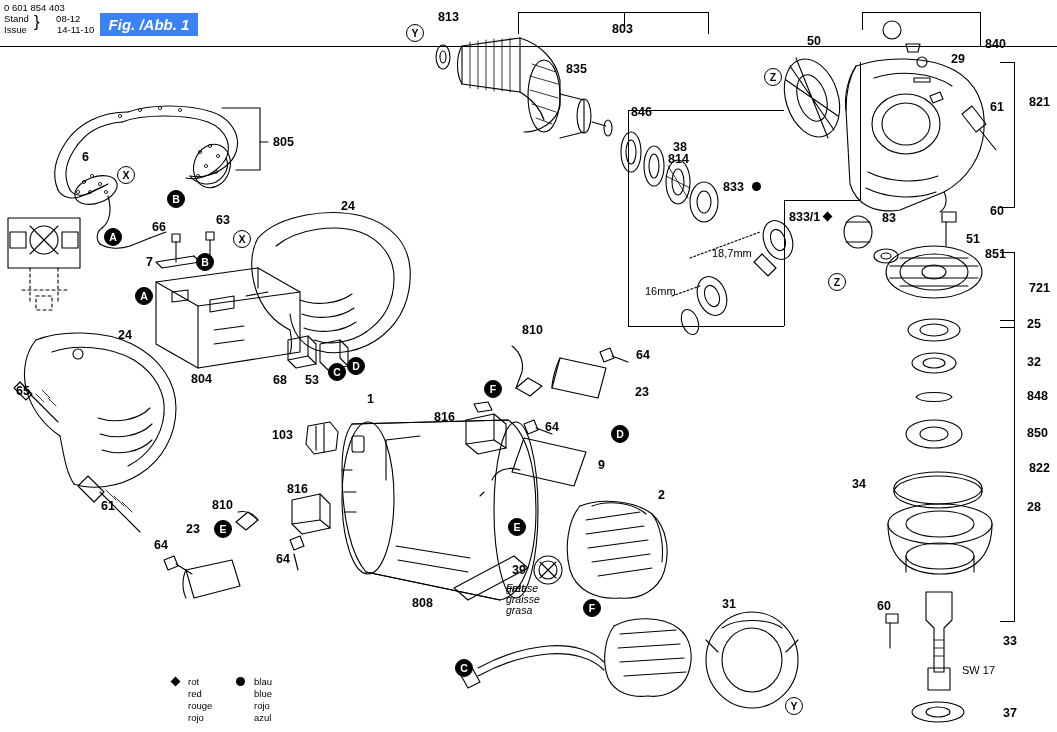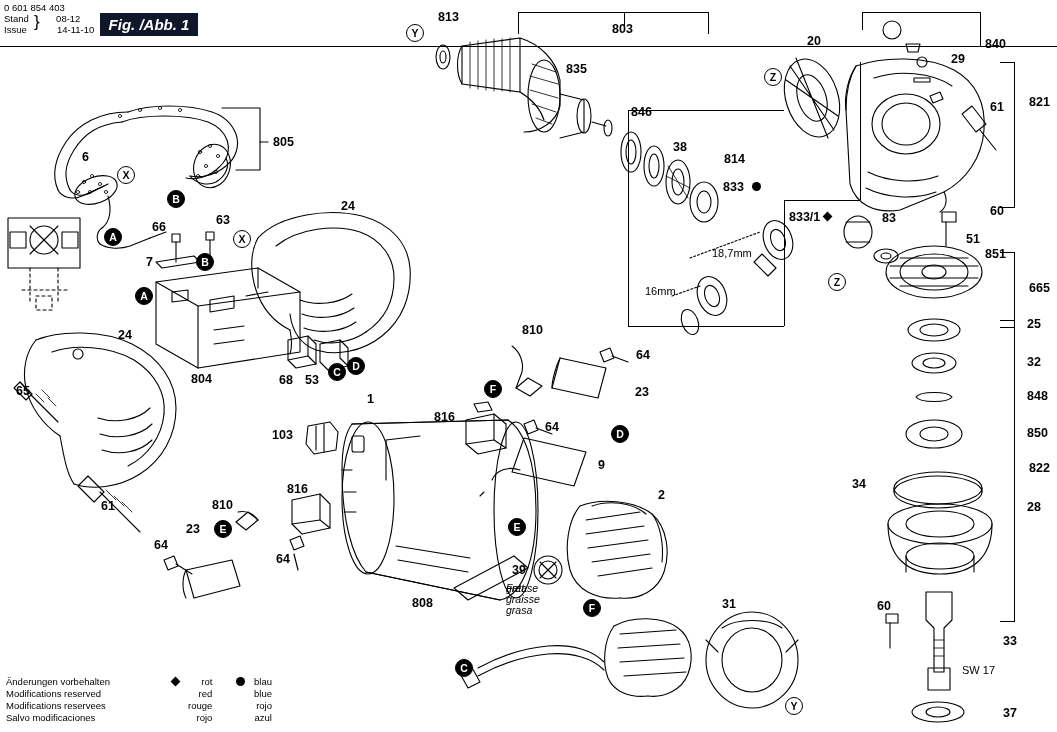--- a/index.html
+++ b/index.html
@@ -7,27 +7,27 @@
        font-family:"Liberation Sans", sans-serif;color:#000;}
   .page{position:absolute;left:0;top:0;width:945px;height:732px;}
 
   
   .hdr{position:absolute;left:0;top:0;width:1057px;height:46px;}
   .hdr-line{position:absolute;left:0;top:46px;width:1057px;height:1px;background:#000;}
   .hdr-text{position:absolute;left:4px;top:2px;font-size:9.5px;line-height:11px;}
   .hdr-text div{white-space:nowrap;}
   .brace{position:absolute;left:34px;top:13px;font-size:17px;line-height:17px;}
   .figbox{position:absolute;left:100px;top:13px;width:98px;height:23px;
-          background:#0f172a;color:#fff;font-style:italic;font-weight:bold;
+          background:#3b82f6;color:#fff;font-style:italic;font-weight:bold;
           font-size:15px;display:flex;align-items:center;justify-content:center;}
 
   
   .footer{position:absolute;left:6px;top:676px;font-size:9.5px;line-height:12px;}
   .legend{position:absolute;left:172px;top:676px;font-size:9.5px;line-height:12px;}
-  .legend .col{position:absolute;text-align:right;}
+  .legend .col{position:absolute;}
   .legend .c2{left:16px;top:0;}
   .legend .c4{left:82px;top:0;}
   .diamond{position:absolute;left:0;top:2px;width:7px;height:7px;background:#000;
            transform:rotate(45deg);}
   .circ{position:absolute;left:64px;top:1px;width:9px;height:9px;border-radius:50%;background:#000;}
 
   
   .lbl{position:absolute;font-size:12.5px;font-weight:bold;white-space:nowrap;}
   .lbl.sm{font-size:11px;font-weight:normal;}
   .lbl.it{font-style:italic;font-weight:normal;font-size:10.5px;line-height:11px;}
@@ -399,47 +399,47 @@
     <div class="ln lnv" style="left:628px;top:110px;height:216px;"></div>
     <div class="ln lnh" style="left:628px;top:326px;width:156px;"></div>
     <div class="ln lnv" style="left:784px;top:200px;height:126px;"></div>
     <div class="ln lnh" style="left:784px;top:200px;width:76px;"></div>
     <div class="ln lnv" style="left:860px;top:62px;height:138px;"></div>
   </div>
 
   <div>
     <div class="lbl" style="left:438px;top:10px">813</div>
     <div class="lbl" style="left:612px;top:22px">803</div>
-    <div class="lbl" style="left:807px;top:34px">20</div>
+    <div class="lbl" style="left:807px;top:34px">50</div>
     <div class="lbl" style="left:951px;top:52px">29</div>
     <div class="lbl" style="left:985px;top:37px">840</div>
     <div class="lbl" style="left:566px;top:62px">835</div>
     <div class="lbl" style="left:1029px;top:95px">821</div>
     <div class="lbl" style="left:990px;top:100px">61</div>
     <div class="lbl" style="left:631px;top:105px">846</div>
     <div class="lbl" style="left:273px;top:135px">805</div>
     <div class="lbl" style="left:82px;top:150px">6</div>
     <div class="lbl" style="left:673px;top:140px">38</div>
-    <div class="lbl" style="left:724px;top:152px">814</div>
+    <div class="lbl" style="left:668px;top:152px">814</div>
     <div class="lbl" style="left:723px;top:180px">833</div>
     <div class="mk-star" style="left:752px;top:182px"></div>
     <div class="lbl" style="left:789px;top:210px">833/1</div>
     <div class="mk-dia" style="left:824px;top:213px"></div>
     <div class="lbl" style="left:990px;top:204px">60</div>
     <div class="lbl" style="left:882px;top:211px">83</div>
     <div class="lbl" style="left:966px;top:232px">51</div>
     <div class="lbl" style="left:985px;top:247px">851</div>
     <div class="lbl" style="left:341px;top:199px">24</div>
     <div class="lbl" style="left:152px;top:220px">66</div>
     <div class="lbl" style="left:216px;top:213px">63</div>
     <div class="lbl" style="left:146px;top:255px">7</div>
-    <div class="lbl" style="left:1029px;top:281px">665</div>
+    <div class="lbl" style="left:1029px;top:281px">721</div>
     <div class="lbl" style="left:118px;top:328px">24</div>
     <div class="lbl" style="left:191px;top:372px">804</div>
-    <div class="lbl" style="left:279px;top:373px">68</div>
+    <div class="lbl" style="left:273px;top:373px">68</div>
     <div class="lbl" style="left:305px;top:373px">53</div>
     <div class="lbl" style="left:1027px;top:317px">25</div>
     <div class="lbl" style="left:1027px;top:355px">32</div>
     <div class="lbl" style="left:1027px;top:389px">848</div>
     <div class="lbl" style="left:522px;top:323px">810</div>
     <div class="lbl" style="left:636px;top:348px">64</div>
     <div class="lbl" style="left:635px;top:385px">23</div>
     <div class="lbl" style="left:1027px;top:426px">850</div>
     <div class="lbl" style="left:16px;top:384px">65</div>
     <div class="lbl" style="left:272px;top:428px">103</div>
@@ -490,26 +490,20 @@
   <div class="lbl sm" style="left:645px;top:285px">16mm</div>
   <div class="lbl sm" style="left:962px;top:664px">SW 17</div>
 
   <div style="position:absolute;left:506px;top:583px;width:60px;">
     <div class="lbl it">Fett</div>
     <div class="lbl it" style="position:static">grease</div>
     <div class="lbl it" style="position:static">graisse</div>
     <div class="lbl it" style="position:static">grasa</div>
   </div>
 
-  <div class="footer">
-    <div>Änderungen vorbehalten</div>
-    <div>Modifications reserved</div>
-    <div>Modifications reservees</div>
-    <div>Salvo modificaciones</div>
-  </div>
 
   <div class="legend">
     <div class="diamond"></div>
     <div class="circ"></div>
     <div class="col c2">
       <div>rot</div>
       <div>red</div>
       <div>rouge</div>
       <div>rojo</div>
     </div>

